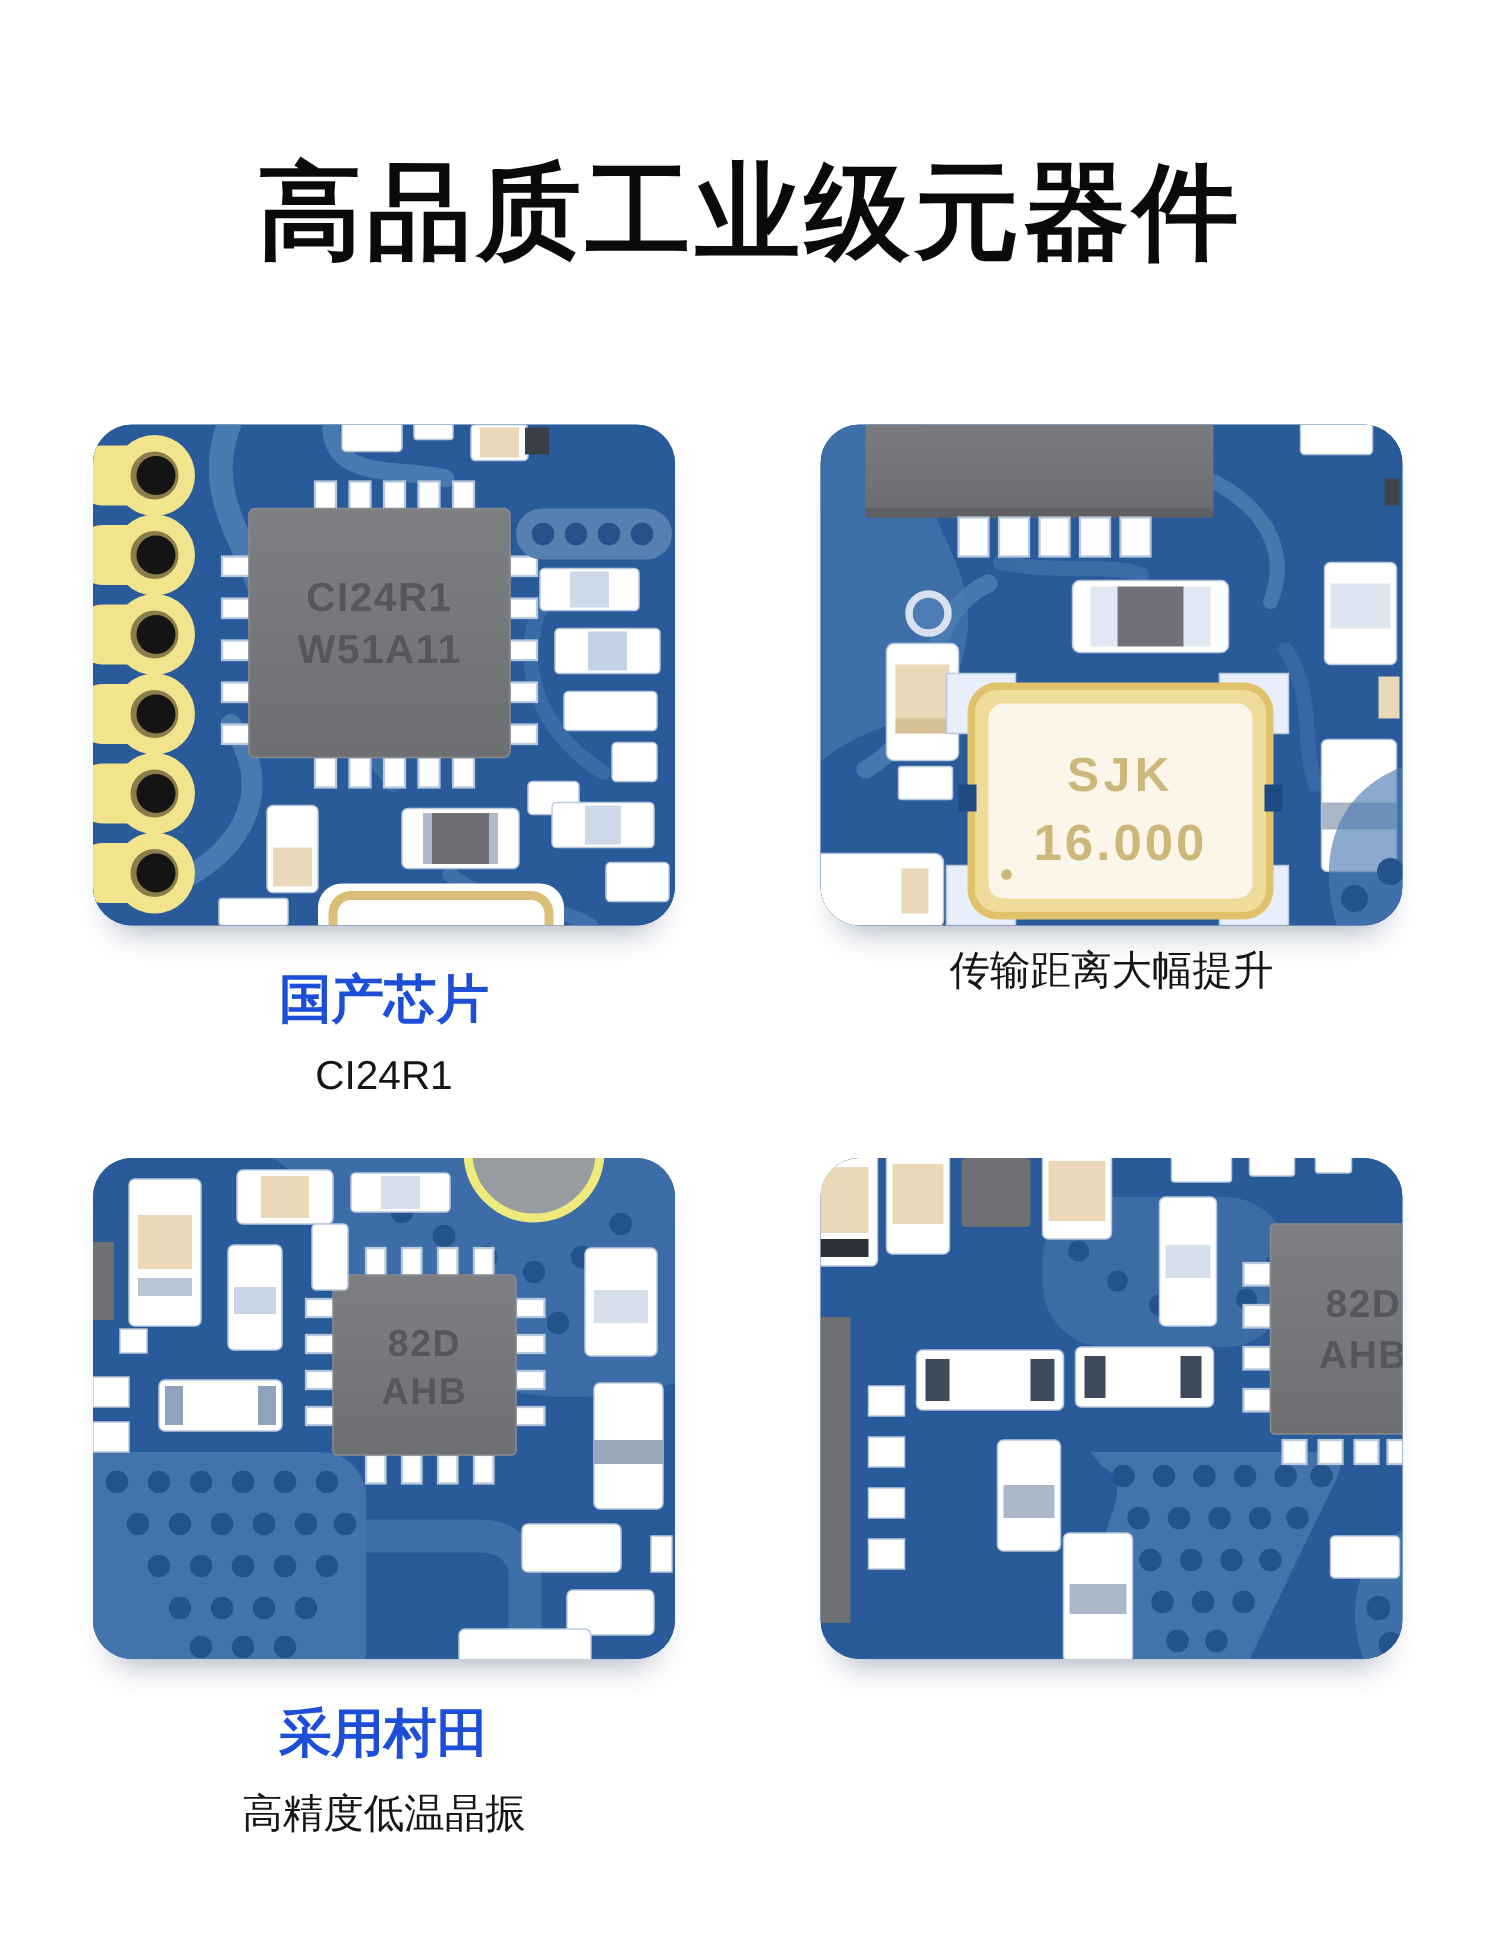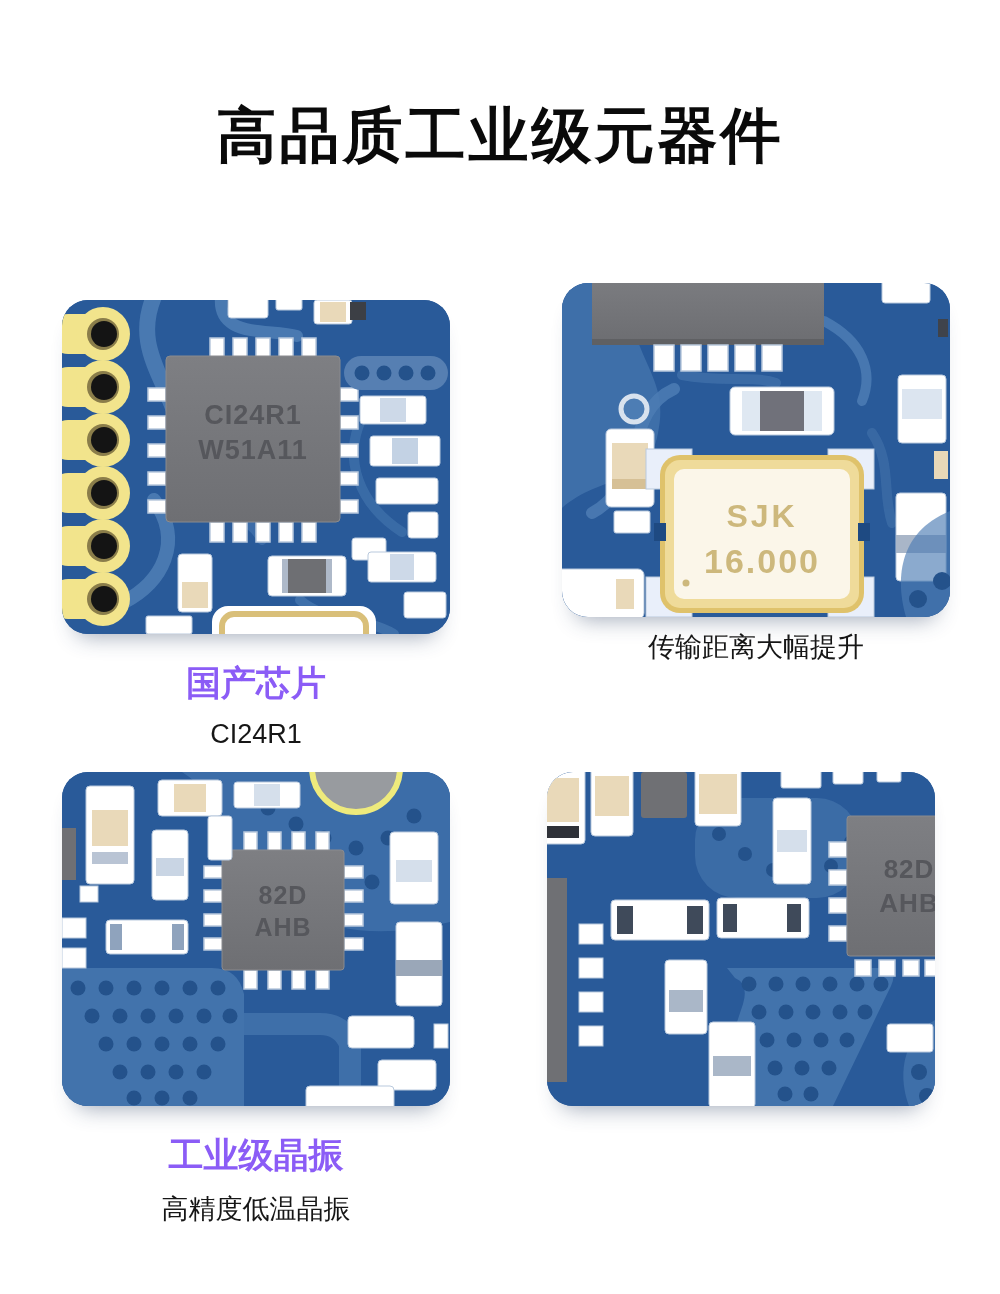--- a/index.html
+++ b/index.html
@@ -3,34 +3,34 @@
 <meta charset="utf-8">
 <style>
   html,body{margin:0;padding:0;}
   body{
     width:1000px;height:1294px;background:#ffffff;overflow:hidden;position:relative;
     font-family:"Liberation Sans",sans-serif;
   }
   .page{position:absolute;inset:0;}
   .title{
     position:absolute;top:103px;left:0;width:1000px;text-align:center;margin:0;
-    font-size:60px;line-height:1.1;font-weight:900;letter-spacing:3px;color:#0a0a0a;
+    font-size:70px;line-height:1.1;font-weight:900;letter-spacing:3px;color:#0a0a0a;
   }
   .cell{position:absolute;width:388px;display:flex;flex-direction:column;align-items:center;}
-  .cell.tl{left:62px;top:300px;justify-content:space-between;}
-  .cell.tr{left:562px;top:283px;align-items:center;}
+  .cell.tl{left:62px;top:283px;justify-content:space-between;}
+  .cell.tr{left:547px;top:283px;align-items:center;}
   .cell.bl{left:62px;top:772px;}
   .cell.br{left:547px;top:772px;}
   .photo{
     width:388px;height:334px;border-radius:26px;overflow:hidden;margin:0;
     box-shadow:0 16px 22px -14px rgba(40,60,95,.45);
     background:#295a99;
   }
   .photo svg{display:block;width:388px;height:334px;}
-  .caption{margin-top:26px;font-size:35px;font-weight:700;color:#8b5cf6;white-space:nowrap;}
+  .caption{margin-top:26px;font-size:35px;font-weight:700;color:#1d4ed8;white-space:nowrap;}
   .subcaption{margin-top:12px;font-size:27px;font-weight:400;color:#161616;white-space:nowrap;}
   .svgtext{font-family:"Liberation Sans",sans-serif;font-weight:600;}
 </style>
 </head>
 <body>
 
 <div class="page">
 
   <h1 class="title">高品质工业级元器件</h1>
 
@@ -324,21 +324,21 @@
             <rect x="334" y="88" width="36" height="22" fill="#d5dfeb"></rect>
           <rect x="334" y="150" width="46" height="84" rx="4" fill="#fff" stroke="#b9c9dd"></rect>
             <rect x="334" y="188" width="46" height="16" fill="#9aa7b8"></rect>
           <rect x="286" y="244" width="66" height="32" rx="4" fill="#fff" stroke="#b9c9dd"></rect>
           <rect x="316" y="288" width="58" height="30" rx="4" fill="#fff" stroke="#b9c9dd"></rect>
           <rect x="372" y="252" width="14" height="24" fill="#fff" stroke="#b9c9dd"></rect>
           <rect x="244" y="314" width="88" height="26" rx="4" fill="#fff" stroke="#b9c9dd"></rect>
         </g>
       </svg>
     </figure>
-    <div class="caption">工业级晶振</div>
+    <div class="caption">采用村田</div>
     <div class="subcaption">高精度低温晶振</div>
   </section>
 
   <section class="cell br">
     <figure class="photo">
       <svg viewBox="0 0 388 334">
         <defs>
           <linearGradient id="g4chip" x1="0" y1="0" x2="0" y2="1">
             <stop offset="0" stop-color="#7e7f83"></stop>
               <stop offset="1" stop-color="#6e6f73"></stop>

